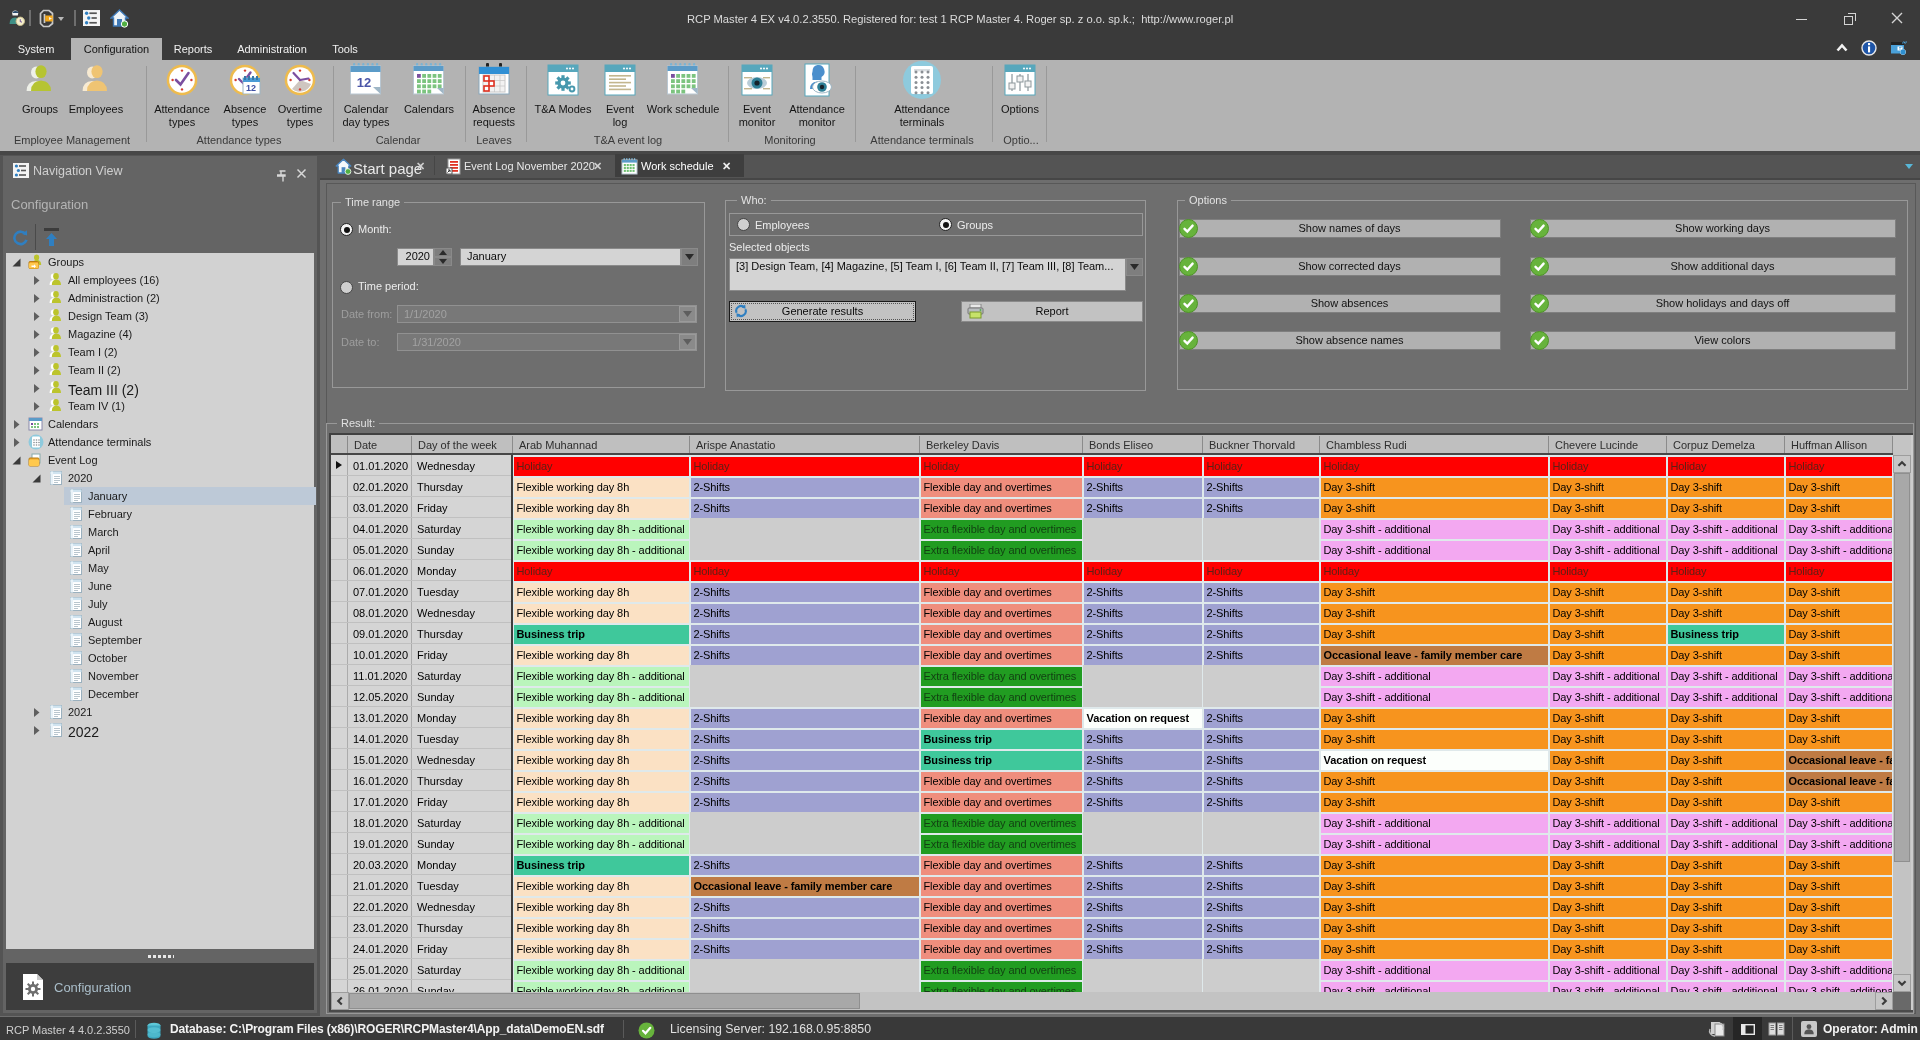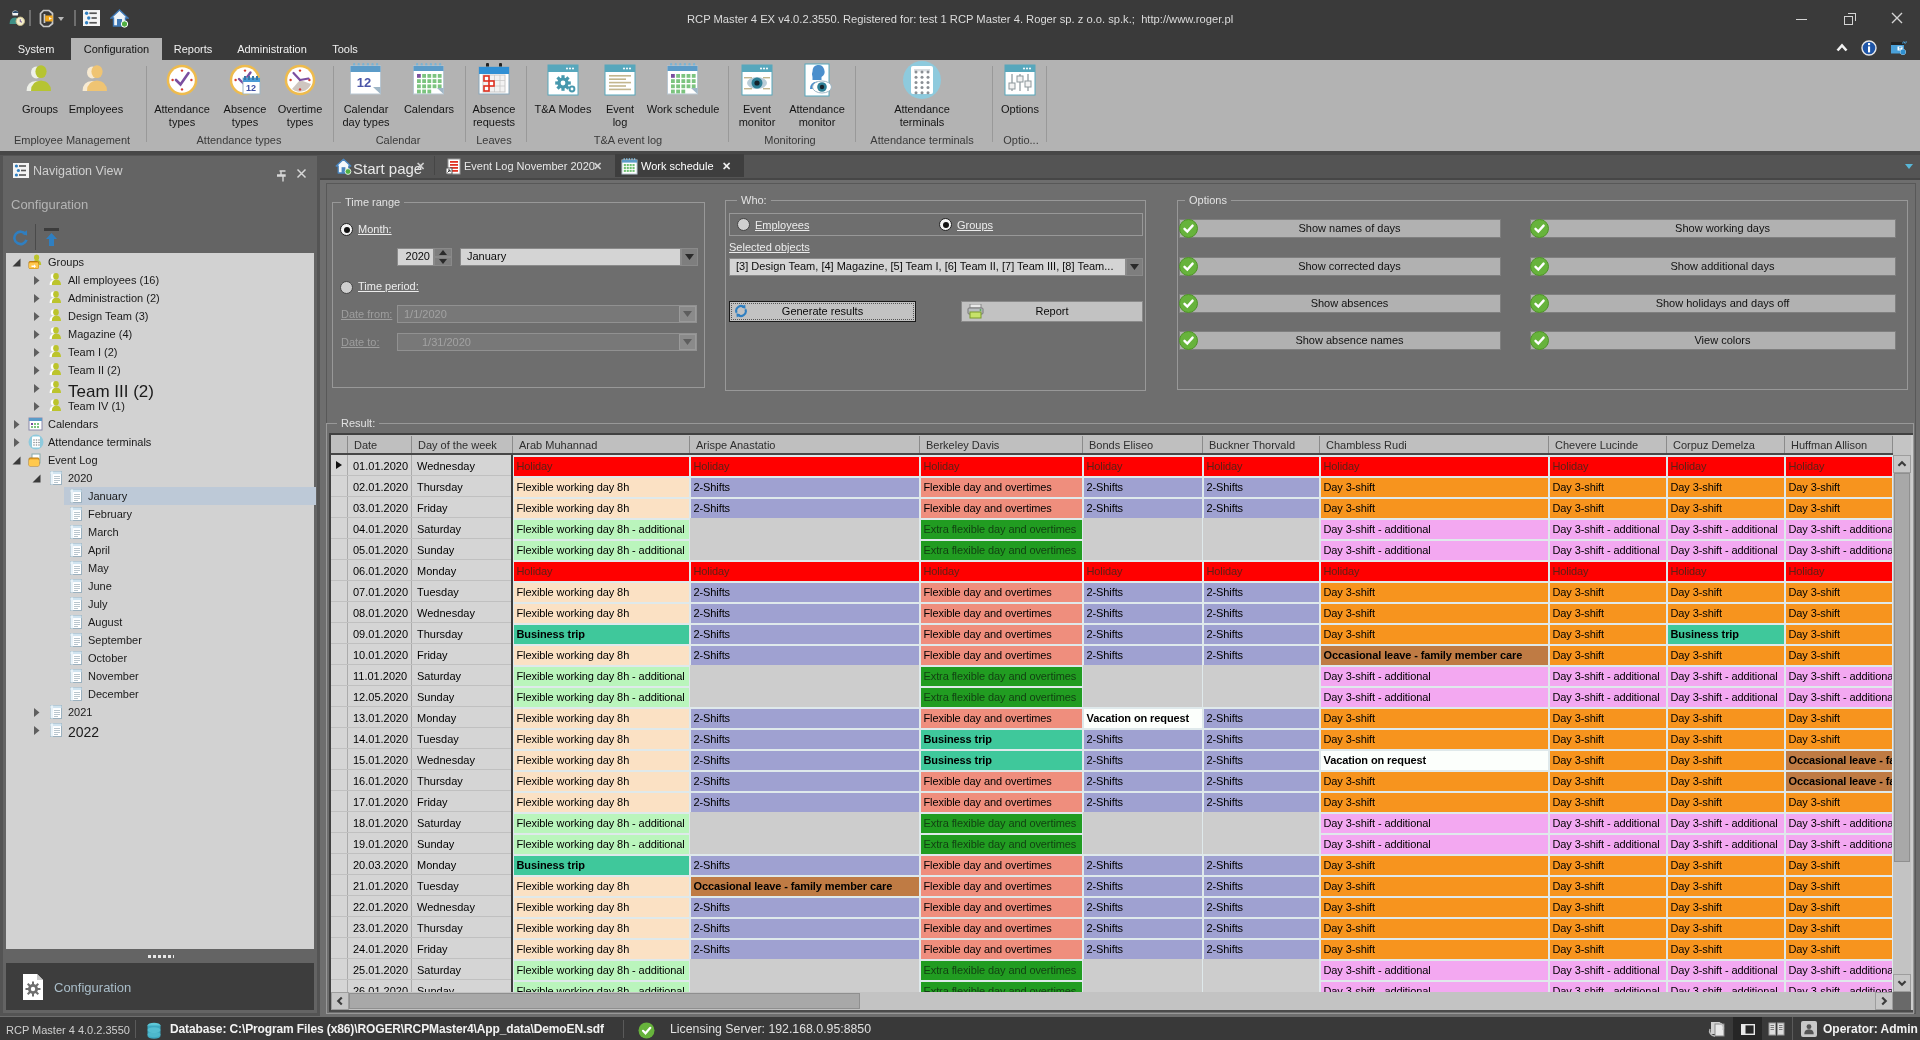--- a/index.html
+++ b/index.html
@@ -10,21 +10,21 @@
 .cc { position:absolute; font-size:11px; letter-spacing:-0.1px; padding:3px 0 0 2.5px; white-space:nowrap; overflow:hidden; box-sizing:border-box; }
 .rlbl { position:absolute; width:140px; text-align:center; font-size:11px; color:#141414; white-space:nowrap; }
 .rglbl { position:absolute; width:180px; text-align:center; font-size:11px; color:#3a3a3a; white-space:nowrap; }
 .sbtn { position:absolute; background:#c6c6c6; border:1px solid #9d9d9d; box-sizing:border-box; display:flex; align-items:center; justify-content:center; }
 .mtab { position:absolute; top:38px; height:22px; font-size:11px; color:#f0f0f0; display:flex; align-items:center; justify-content:center; }
 .glabel { position:absolute; font-size:11px; color:#e2e2e2; background:#6e6e6e; padding:0 4px; white-space:nowrap; }
 .gbox { position:absolute; border:1px solid #989898; }
 .radio { position:absolute; width:11px; height:11px; border-radius:50%; background:#f4f4f4; border:1.5px solid #222; }
 .radio.on::after { content:""; position:absolute; left:2.5px; top:2.5px; width:6px; height:6px; border-radius:50%; background:#111; }
 .radio.off { background:#cfcfcf; border-color:#444; }
-.plabel { position:absolute; font-size:11px; color:#ececec; white-space:nowrap;text-decoration:underline; }
+.plabel { position:absolute; font-size:11px; color:#ececec; white-space:nowrap; }
 .field { position:absolute; background:#d4d4d4; border:1px solid #8a8a8a; box-sizing:border-box; font-size:11px; color:#0a0a0a; }
 .combtn { position:absolute; background:#7e7e7e; border:1px solid #8a8a8a; box-sizing:border-box; display:flex; align-items:center; justify-content:center; }
 
 </style></head><body>
 <div class="abs" style="left:0;top:0;width:1920px;height:36px;background:#3a3a3a"></div>
 <div class="abs" style="left:8px;top:9px"><svg width="17" height="17" viewBox="0 0 17 17">
       <path d="M4.2 4.6 a3 3 0 0 1 6 0 l-0.4 1.8 l-5.2 0 z" fill="#f2f2f2"></path>
       <path d="M4.5 3 q3-2 6 0 l-0.5 1 l-5 0z" fill="#2a4a6a"></path>
       <path d="M1.5 15 q0-6.4 5.5-6.6 q5.5.2 5.5 6.6z" fill="#3f8f85"></path>
       <circle cx="12.3" cy="12.3" r="4.2" fill="#f4eecb" stroke="#c9bd8a"></circle>
@@ -451,21 +451,21 @@
 <div style="position:absolute;left:68px;top:364px;font-size:11px;color:#1a1a1a;white-space:nowrap">Team II (2)</div>
 <svg style="position:absolute;left:33px;top:383px" width="7" height="11" viewBox="0 0 7 11">
     <polygon points="1,1 6.5,5.5 1,10" fill="#5f5f5f"></polygon>
   </svg>
 <div style="position:absolute;left:48px;top:380px;width:16px;height:16px"><svg width="15" height="15" viewBox="0 0 15 15">
       <ellipse cx="5.4" cy="4.6" rx="2.6" ry="3" fill="#fff"></ellipse>
       <path d="M1.6 13 q0-5 4.3-5.2 q4.3.2 4.3 5.2z" fill="#fff"></path>
       <ellipse cx="8" cy="4.2" rx="2.8" ry="3.2" fill="#bcc42c"></ellipse>
       <path d="M3.8 13 q0-5.4 4.6-5.6 q4.6.2 4.6 5.6z" fill="#bcc42c"></path>
     </svg></div>
-<div style="position:absolute;left:68px;top:382px;font-size:17px;color:#1a1a1a;white-space:nowrap">Team III (2)</div>
+<div style="position:absolute;left:68px;top:382px;font-size:14px;color:#1a1a1a;white-space:nowrap">Team III (2)</div>
 <svg style="position:absolute;left:33px;top:401px" width="7" height="11" viewBox="0 0 7 11">
     <polygon points="1,1 6.5,5.5 1,10" fill="#5f5f5f"></polygon>
   </svg>
 <div style="position:absolute;left:48px;top:398px;width:16px;height:16px"><svg width="15" height="15" viewBox="0 0 15 15">
       <ellipse cx="5.4" cy="4.6" rx="2.6" ry="3" fill="#fff"></ellipse>
       <path d="M1.6 13 q0-5 4.3-5.2 q4.3.2 4.3 5.2z" fill="#fff"></path>
       <ellipse cx="8" cy="4.2" rx="2.8" ry="3.2" fill="#bcc42c"></ellipse>
       <path d="M3.8 13 q0-5.4 4.6-5.6 q4.6.2 4.6 5.6z" fill="#bcc42c"></path>
     </svg></div>
 <div style="position:absolute;left:68px;top:400px;font-size:11px;color:#1a1a1a;white-space:nowrap">Team IV (1)</div>
@@ -795,35 +795,35 @@
 <div class="radio off" style="left:340px;top:281px"></div>
 <div class="plabel" style="left:358px;top:280px">Time period:</div>
 <div class="plabel" style="left:341px;top:308px;color:#9e9e9e">Date from:</div>
 <div class="abs" style="left:397px;top:305px;width:300px;height:18px;background:#787878;border:1px solid #919191;box-sizing:border-box;font-size:11px;color:#a2a2a2;padding-top:2px"><span style="margin-left:6px">1/1/2020</span></div>
 <div class="combtn" style="left:679px;top:306px;width:17px;height:16px;background:#8a8a8a;border-color:#9a9a9a">
     <svg width="9" height="6" viewBox="0 0 9 6">
       <path d="M0 0 L4.5 6 L9 0Z" fill="#5e5e5e"></path>
     </svg>
   </div>
 <div class="plabel" style="left:341px;top:336px;color:#9e9e9e">Date to:</div>
-<div class="abs" style="left:397px;top:333px;width:300px;height:18px;background:#787878;border:1px solid #919191;box-sizing:border-box;font-size:11px;color:#a2a2a2;padding-top:2px"><span style="margin-left:24px">1/31/2020</span></div>
+<div class="abs" style="left:397px;top:333px;width:300px;height:18px;background:#787878;border:1px solid #919191;box-sizing:border-box;font-size:11px;color:#a2a2a2;padding-top:2px"><span style="margin-left:14px">1/31/2020</span></div>
 <div class="combtn" style="left:679px;top:334px;width:17px;height:16px;background:#8a8a8a;border-color:#9a9a9a">
     <svg width="9" height="6" viewBox="0 0 9 6">
       <path d="M0 0 L4.5 6 L9 0Z" fill="#5e5e5e"></path>
     </svg>
   </div>
 <div class="gbox" style="left:725px;top:200px;width:419px;height:189px"></div>
 <div class="glabel" style="left:737px;top:194px">Who:</div>
 <div class="abs" style="left:729px;top:213px;width:414px;height:23px;border:1px solid #989898;box-sizing:border-box"></div>
 <div class="radio off" style="left:737px;top:218px"></div>
 <div class="plabel" style="left:755px;top:219px">Employees</div>
 <div class="radio on" style="left:939px;top:218px"></div>
 <div class="plabel" style="left:957px;top:219px">Groups</div>
 <div class="plabel" style="left:729px;top:241px">Selected objects</div>
-<div class="field" style="left:729px;top:258px;width:397px;height:18px;padding:1px 0 0 6px;white-space:nowrap;overflow:hidden">[3] Design Team, [4] Magazine, [5] Team I, [6] Team II, [7] Team III, [8] Team...</div>
+<div class="field" style="left:729px;top:258px;width:397px;height:33px;padding:1px 0 0 6px;white-space:nowrap;overflow:hidden">[3] Design Team, [4] Magazine, [5] Team I, [6] Team II, [7] Team III, [8] Team...</div>
 <div class="combtn" style="left:1126px;top:258px;width:17px;height:18px">
     <svg width="9" height="6" viewBox="0 0 9 6">
       <path d="M0 0 L4.5 6 L9 0Z" fill="#2a2a2a"></path>
     </svg>
   </div>
 <div class="abs" style="left:729px;top:301px;width:187px;height:21px;background:#c2c2c2;border:1px solid #1a1a1a;outline:1px dotted #555;outline-offset:-3px;box-sizing:border-box"></div>
 <div class="abs" style="left:734px;top:304px"><svg width="14" height="14" viewBox="0 0 16 16">
 <path d="M3 10 a5.5 5.5 0 0 1 9-6" fill="none" stroke="#2f7fc1" stroke-width="2.4"></path>
 <path d="M12.8 0.6 L13.2 5.4 L8.6 4 Z" fill="#2f7fc1"></path>
 <path d="M13 6 a5.5 5.5 0 0 1 -9 6" fill="none" stroke="#2f7fc1" stroke-width="2.4"></path>

